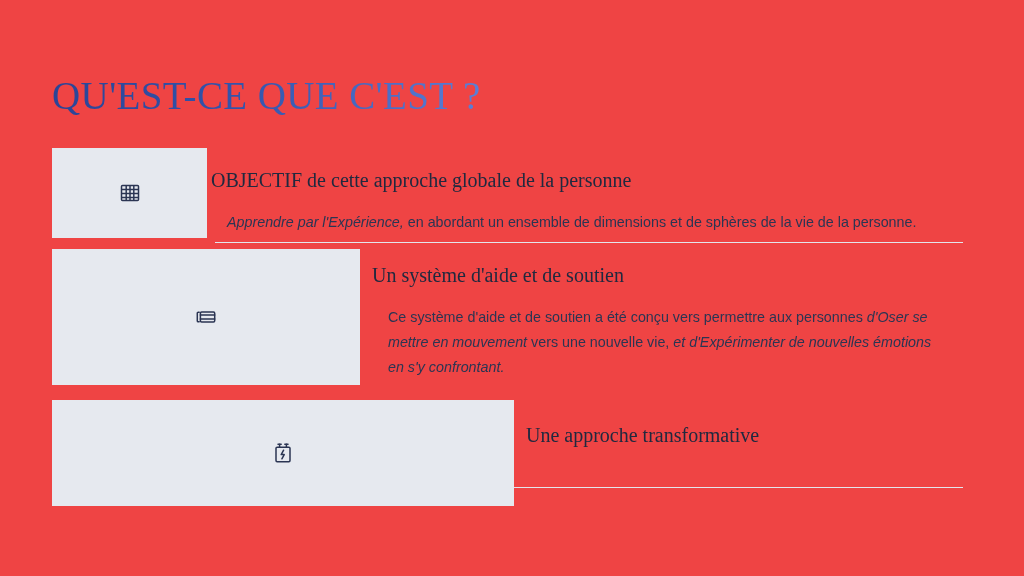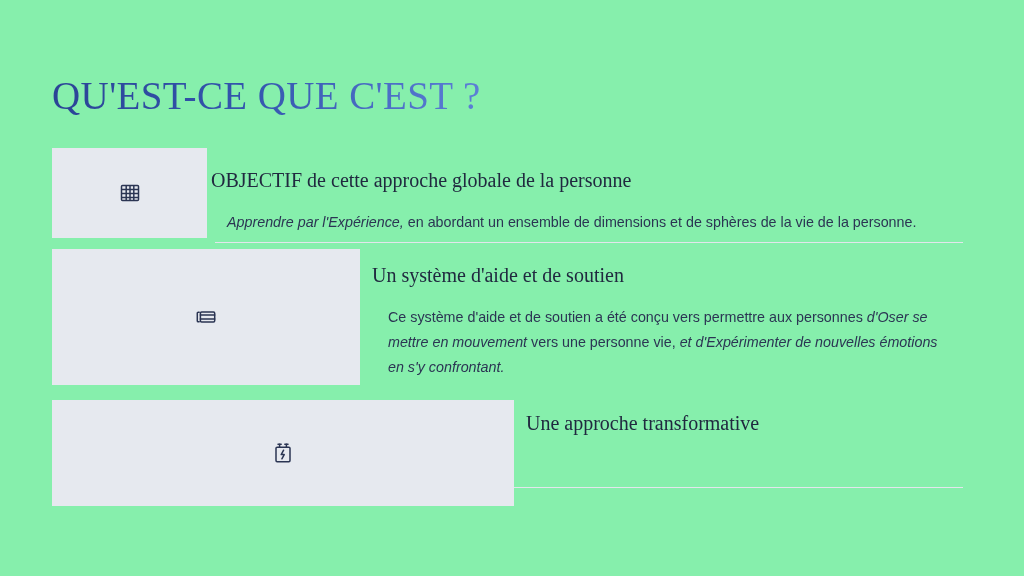--- a/index.html
+++ b/index.html
@@ -11,21 +11,21 @@
     height: 576px;
     background: #fafbfc;
     font-family: "Liberation Sans", sans-serif;
     overflow: hidden;
     position: relative;
   }
 
   .slide {
     position: absolute;
     inset: 0;
-    background: #86efac;
+    background: #ef4444;
   }
 
   
   .title {
     position: absolute;
     left: 52px;
     top: 70px;
     font-family: "Liberation Serif", serif;
     font-size: 39px;
     line-height: 52px;
@@ -88,21 +88,21 @@
   .head {
     font-family: "Liberation Serif", serif;
     font-size: 20px;
     line-height: 27px;
     color: #20293f;
     margin: 0 0 8px 0;
     white-space: nowrap;
   }
   .row-1 .head { margin-top: 19px; }
   .row-2 .head { margin-top: 13px; }
-  .row-3 .head { margin-top: 10px; }
+  .row-3 .head { margin-top: 22px; }
 
   .body-text {
     font-family: "Liberation Sans", sans-serif;
     font-size: 14.3px;
     line-height: 25px;
     color: #2b3553;
     margin: 16px;
   }
   .body-text i, .body-text em { font-style: italic; }
 
@@ -153,21 +153,21 @@
             <path d="M5.2 7.2 H4.2 a0.9 0.9 0 0 0 -0.9 0.9 v7.8 a0.9 0.9 0 0 0 0.9 0.9 h1.0"></path>
             <rect x="6.4" y="7.0" width="14.3" height="10.0" rx="1.2"></rect>
             <path d="M6.4 10.0 h14.3"></path>
             <path d="M6.4 14.0 h14.3"></path>
           </svg>
         </span>
       </div>
       <div class="content">
         <div class="head">Un système d'aide et de soutien</div>
         <p class="body-text">
-          <span>Ce système d'aide et de soutien a été conçu vers permettre aux personnes </span><em>d'Oser se mettre en mouvement</em><span> vers une personne vie, </span><em>et d'Expérimenter de nouvelles émotions en s'y confrontant.</em>
+          <span>Ce système d'aide et de soutien a été conçu vers permettre aux personnes </span><em>d'Oser se mettre en mouvement</em><span> vers une nouvelle vie, </span><em>et d'Expérimenter de nouvelles émotions en s'y confrontant.</em>
         </p>
       </div>
       <div class="sep sep-2"></div>
     </div>
 
     <div class="row row-3">
       <div class="media">
         <span class="media-icon">
           <svg viewBox="0 0 24 24" fill="none" stroke="currentColor" stroke-width="1.5" stroke-linecap="round" stroke-linejoin="round">
             <line x1="7.0" y1="3.3" x2="10.2" y2="3.3"></line>

